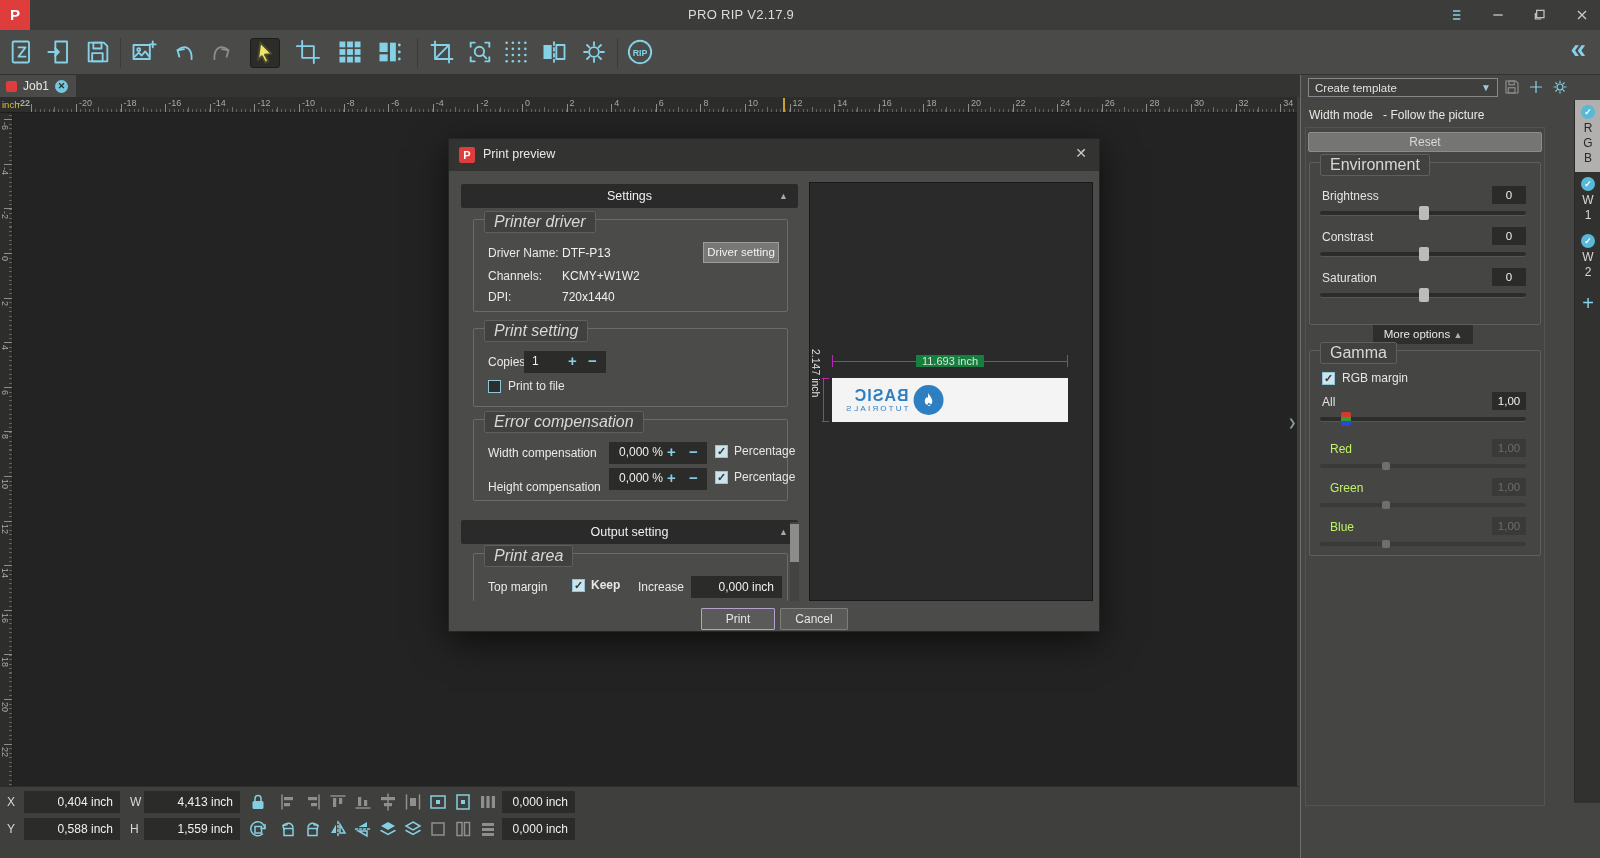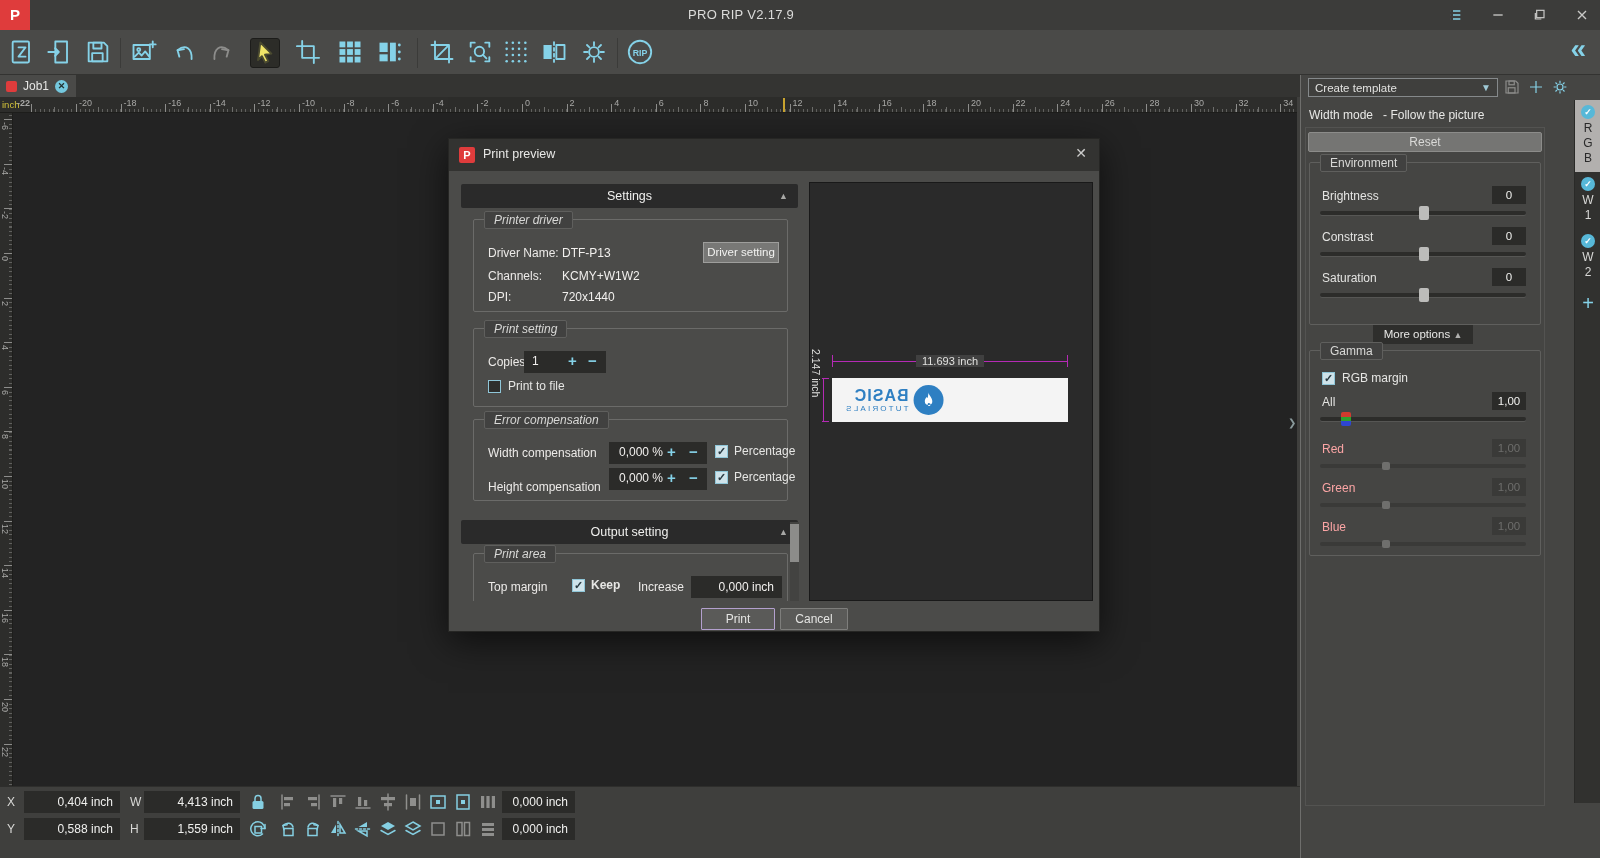--- a/index.html
+++ b/index.html
@@ -59,29 +59,29 @@
   #template-select .chev { color:#9fc9d6; font-size:10px; }
   .pbar-icon { position:absolute; top:3px; width:19px; height:19px; color:#85d2e8; }
   .pbar-icon svg { width:18px; height:18px; stroke:currentColor; fill:none; stroke-width:1.6; }
   .pbar-icon.gray { color:#8d8d8b; }
   #panel-outer { position:absolute; left:4px; top:52px; width:240px; height:679px; border:1px solid #535351; }
   #color-mode-row { position:absolute; left:8px; top:33px; font-size:12px; color:#e8e8e6; }
   #reset-btn { position:absolute; left:7px; top:57px; width:234px; height:20px; background:#757573;
     border:1px solid #8c8c8a; color:#d9d9d7; text-align:center; line-height:18px; border-radius:2px; }
   .groupbox { position:absolute; border:1px solid #5f5f5d; border-radius:2px; }
   .legend { position:absolute; top:-9px; left:10px; background:#414140; padding:1px 9px;
-    border:1px solid #5f5f5d; border-radius:2px; font-size:12px; color:#d8d8d6; }
+    border:1px solid #5f5f5d; border-radius:2px; font-size:16px; color:#d8d8d6; }
   #env-group { left:8px; top:87px; width:232px; height:163px; }
   #gamma-group { left:8px; top:275px; width:232px; height:206px; }
   #more-options-btn { position:absolute; left:72px; top:250px; width:100px; height:19px; background:#2e2e2c;
     color:#e8e8e6; text-align:center; line-height:18px; font-size:11.5px; }
   #more-options-btn .chev { font-size:9px; color:#b0b0ae; }
   .slider-row { position:absolute; left:0; width:100%; }
   .slider-row .sl-label { position:absolute; left:12px; top:0; font-size:12px; color:#e4e4e2; }
-  .slider-row.disabled .sl-label { color:#fca5a5; }
+  .slider-row.disabled .sl-label { color:#bef264;margin-left:8px; }
   .slider-row .sl-value { position:absolute; right:14px; top:-3px; width:34px; height:18px; background:#2b2b29;
     color:#f0f0ee; font-size:11.5px; text-align:center; line-height:18px; }
   .slider-row.disabled .sl-value { background:#3a3a38; color:#6d6d6b; }
   .sl-track { position:absolute; left:10px; top:22px; width:206px; height:4px; background:#2c2c2a;
     border-radius:2px; box-shadow:0 1px 0 #565654; }
   .sl-thumb { position:absolute; top:-5px; width:10px; height:14px; background:#bcbcba; border-radius:2px; }
   .slider-row.disabled .sl-thumb { width:8px; height:8px; top:-2px; background:#6f6f6d; }
   .sl-thumb.rgb { background:linear-gradient(to bottom,#d23a2e 0 34%,#2ea02e 34% 67%,#2e46d2 67% 100%); }
   .slider-row.disabled .sl-track { background:#3a3a38; box-shadow:none; }
   #gamma-rgb-check { position:absolute; left:12px; top:20px; display:flex; gap:7px; align-items:center; }
@@ -126,21 +126,21 @@
   #settings-scrollbar { position:absolute; left:341px; top:383px; width:9px; height:79px; background:#434341; }
   #settings-scrollbar .thumb { position:absolute; left:0; top:2px; width:9px; height:38px; background:#8c8c8a; }
 
   
   #preview-pane { position:absolute; left:360px; top:43px; width:284px; height:419px; background:#2a2a2a;
     border:1px solid #191919; }
   #film-strip { position:absolute; left:22px; top:195px; width:236px; height:44px; background:#f4f4f4; }
   #hdim-line { position:absolute; left:22px; top:178px; width:236px; border-top:1px solid #b52ab5; }
   .hdim-tick { position:absolute; width:1px; height:12px; top:172px; background:#b52ab5; }
   #hdim-label { position:absolute; top:171px; left:0; width:280px; text-align:center; }
-  #hdim-label span { background:#404040; padding:0 6px; font-size:11px; color:#e0e0de; }
+  #hdim-label span { background:#15803d; padding:0 6px; font-size:11px; color:#e0e0de; }
   #vdim-line { position:absolute; left:13px; top:195px; height:44px; border-left:1px solid #b52ab5; }
   .vdim-tick { position:absolute; height:1px; width:12px; left:7px; background:#b52ab5; }
   #vdim-label { position:absolute; left:0px; top:166px; height:102px; writing-mode:vertical-rl;
     font-size:10.5px; color:#e0e0de; background:#2a2a2a; }
   #logo { position:absolute; left:12px; top:5px; height:34px; display:flex; align-items:center; gap:5px;
     transform:scaleX(-1); }
   #logo-circle { width:30px; height:30px; border-radius:50%; background:#2e7fc2; display:flex;
     align-items:center; justify-content:center; }
   #logo-circle svg { width:20px; height:20px; fill:#fff; }
   #logo-text { color:#2e7fc2; line-height:1; }

